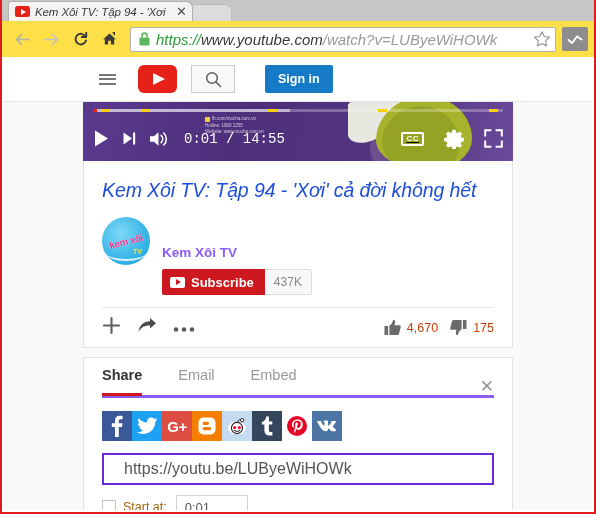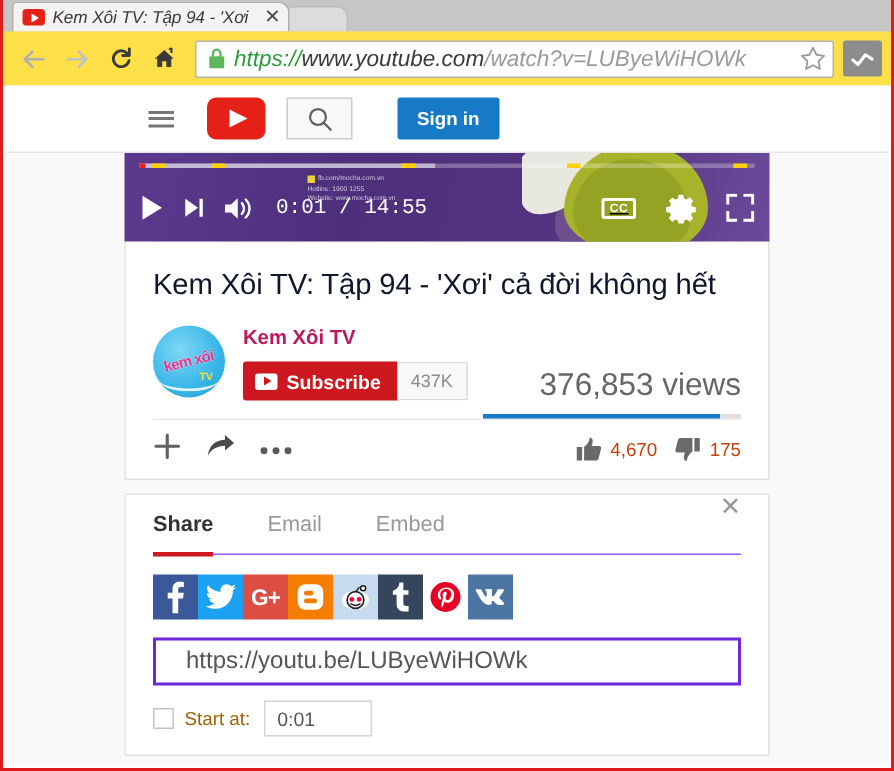--- a/index.html
+++ b/index.html
@@ -225,22 +225,22 @@
   }
   #player-watermark .wm-row { display: flex; align-items: center; gap: 2px; }
   .wm-box { width: 5px; height: 5px; background: #e8d23c; display:inline-block;}
 
   
   #info-card {
     background: #fff; border: 1px solid #e2e2e2; border-top: none;
     padding: 16px 18px 0 18px;
   }
   #video-title {
-    font-size: 19.5px; color: #0f172a; font-weight: normal;
-    line-height: 26px; letter-spacing: -0.1px;
+    font-size: 19.5px; color: #1d4ed8; font-weight: normal;
+    line-height: 26px; letter-spacing: -0.1px; font-style: italic;
   }
   #owner-row {
     display: flex; align-items: flex-start; margin-top: 14px;
     padding-bottom: 12px; position: relative;
   }
   #channel-avatar {
     width: 48px; height: 48px; border-radius: 50%; flex: 0 0 auto;
     background: radial-gradient(circle at 38% 34%, #7fd8f5 0%, #39b6e8 58%, #1e9fd8 100%);
     position: relative; overflow: hidden;
     display: flex; align-items: center; justify-content: center;
@@ -253,21 +253,21 @@
   #channel-avatar .av-tv {
     position: absolute; right: 8px; bottom: 10px;
     font-size: 7px; font-weight: bold; color: #f5e53a;
   }
   #channel-avatar .av-arc {
     position: absolute; left: 4px; bottom: 4px; width: 40px; height: 16px;
     border-bottom: 2px solid rgba(255,255,255,0.85);
     border-radius: 0 0 50% 50%;
   }
   #owner-meta { margin-left: 12px; }
-  #channel-name { font-size: 13.5px; color: #be185d; font-weight: bold; }
+  #channel-name { font-size: 13.5px; color: #8b5cf6; font-weight: bold; margin-top: 28px; }
   #subscribe-row { display: flex; margin-top: 9px; }
   #subscribe-button {
     background: #cc181e; color: #fff; font-size: 13px; font-weight: bold;
     height: 26px; padding: 0 11px 0 8px; display: flex; align-items: center;
     gap: 6px; border-radius: 2px 0 0 2px;
   }
   #subscribe-button .sub-play {
     width: 15px; height: 11px; background: #fff; border-radius: 2px;
     position: relative; flex: 0 0 auto;
   }
@@ -301,22 +301,22 @@
   .action-right { margin-left: auto; display: flex; align-items: center; gap: 12px; }
   .rating-item { display: flex; align-items: center; gap: 6px; }
   .rating-count { font-size: 12.5px; color: #c2410c; }
 
   
   #share-card {
     background: #fff; border: 1px solid #e2e2e2; margin-top: 9px;
     padding: 0 18px;
   }
   #share-tabs {
-    display: flex; align-items: flex-start; height: 40px;
-    border-bottom: 1px solid #8b5cf6; position: relative;
+    display: flex; align-items: flex-end; height: 40px;
+    border-bottom: 3px solid #8b5cf6; position: relative;
   }
   .share-tab {
     font-size: 14.5px; color: #999; margin-right: 36px; height: 40px;
     display: flex; align-items: center; position: relative;
   }
   .share-tab.active { color: #333; font-weight: bold; }
   .share-tab.active::after {
     content: ""; position: absolute; left: 0; right: 0; bottom: -1px;
     height: 3px; background: #cc181e;
   }
@@ -515,24 +515,20 @@
             <div id="channel-name">Kem Xôi TV</div>
             <div id="subscribe-row">
               <div id="subscribe-button">
                 <span class="sub-play"></span>
                 <span>Subscribe</span>
               </div>
               <div id="subscriber-count">437K</div>
             </div>
           </div>
 
-          <div id="view-block">
-            <div id="view-count">376,853 views</div>
-            <div id="view-bar"></div>
-          </div>
         </div>
 
         <div id="action-row">
           <div class="action-left">
             <span>
               <svg width="19" height="19" viewBox="0 0 19 19">
                   <path d="M9.5 2 L9.5 17 M2 9.5 L17 9.5" stroke="#606060" stroke-width="2.1" stroke-linecap="round"></path>
                 </svg>
             </span>
             <span>

